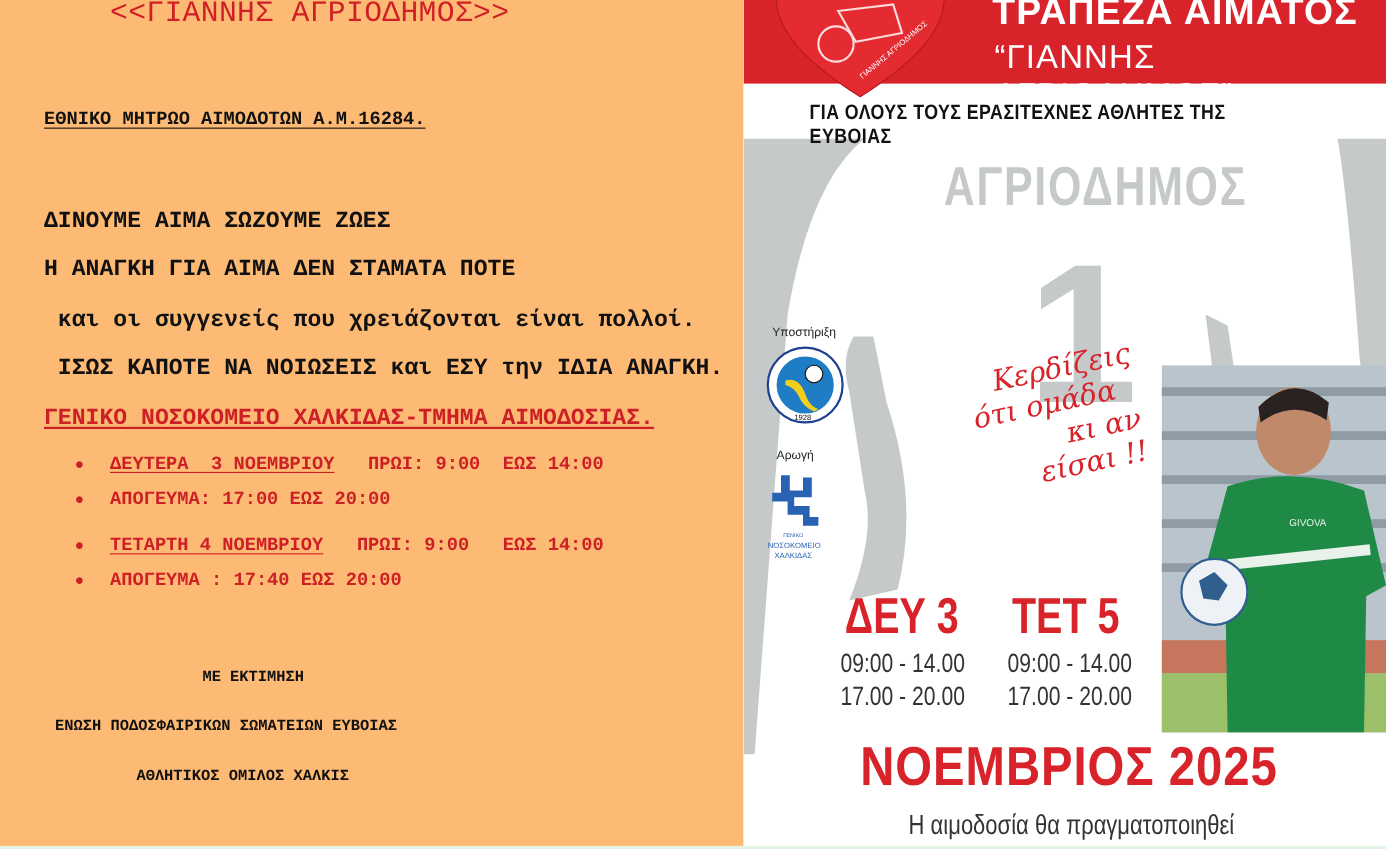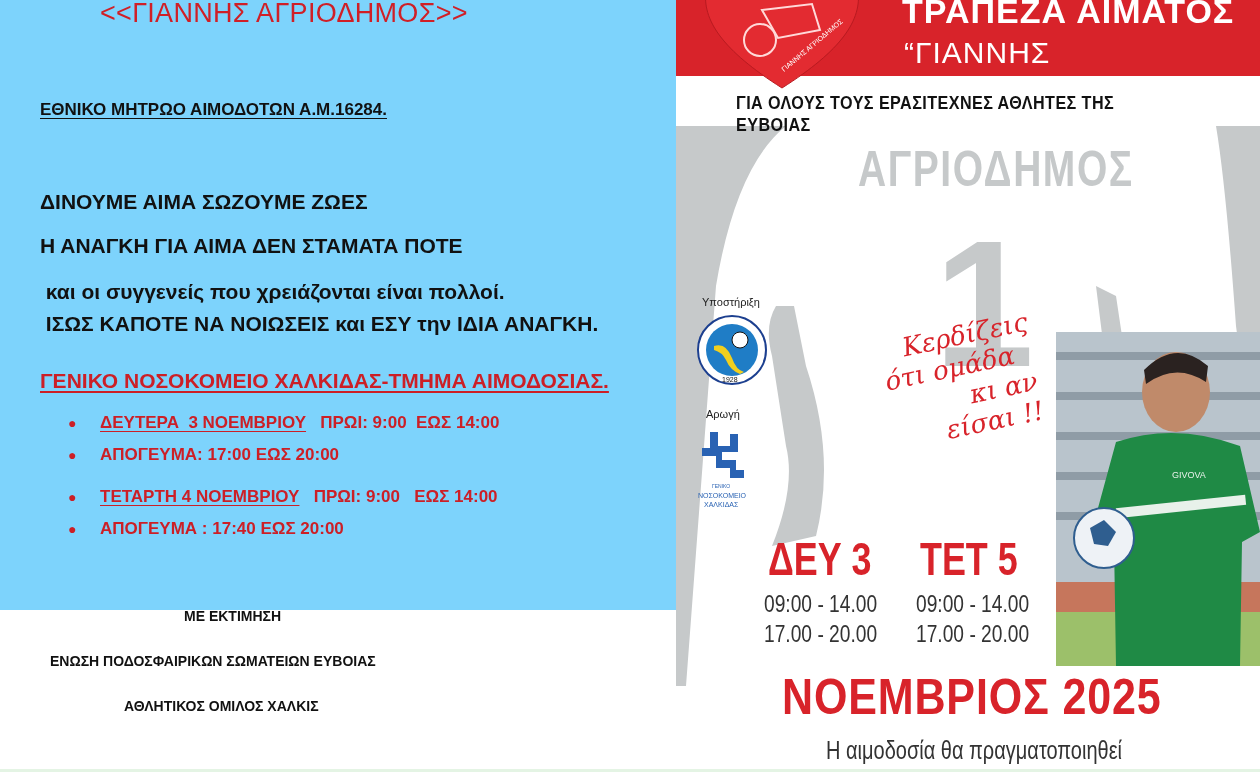--- a/index.html
+++ b/index.html
@@ -1,17 +1,17 @@
 <!DOCTYPE html>
 <html><head>
 <meta charset="utf-8">
 <style>
   html, body { margin:0; padding:0; }
   body { width:1260px; height:772px; position:relative; overflow:hidden; background:#ffffff; font-family:"Liberation Sans", sans-serif; }
-  .left { position:absolute; left:0; top:0; width:676px; height:610px; background:#7dd3fc; }
+  .left { position:absolute; left:0; top:0; width:676px; height:772px; background:#fdba74;font-family:Liberation Mono, monospace; }
   .abs { position:absolute; white-space:nowrap; }
   .title { left:100px; top:-2px; font-size:27px; color:#d01f26; font-weight:normal; letter-spacing:0.3px; }
   .reg { left:40px; top:100px; font-size:17px; font-weight:bold; color:#111; text-decoration:underline; text-underline-offset:3px; }
   .line { left:40px; font-size:21px; font-weight:bold; color:#111; }
   .red { color:#cc1f26; }
   .u { text-decoration:underline; text-underline-offset:3px; }
   .bullets { left:68px; font-size:17px; font-weight:bold; color:#cc1f26; }
   .bullets .dot { display:inline-block; width:32px; font-size:14px; }
   .footer { font-size:14px; font-weight:bold; color:#111; }
   .right { position:absolute; left:676px; top:0; width:584px; height:772px; background:#fff; overflow:hidden; }
@@ -39,21 +39,21 @@
 </head>
 <body>
 
 <div class="left">
   <div class="abs title">&lt;&lt;ΓΙΑΝΝΗΣ ΑΓΡΙΟΔΗΜΟΣ&gt;&gt;</div>
   <div class="abs reg">ΕΘΝΙΚΟ ΜΗΤΡΩΟ ΑΙΜΟΔΟΤΩΝ Α.Μ.16284.</div>
 
   <div class="abs line" style="top:190px">ΔΙΝΟΥΜΕ ΑΙΜΑ ΣΩΖΟΥΜΕ ΖΩΕΣ</div>
   <div class="abs line" style="top:280px; white-space:pre;"> και οι συγγενείς που χρειάζονται είναι πολλοί.</div>
   <div class="abs line" style="top:234px">Η ΑΝΑΓΚΗ ΓΙΑ ΑΙΜΑ ΔΕΝ ΣΤΑΜΑΤΑ ΠΟΤΕ</div>
-  <div class="abs line" style="top:312px; white-space:pre;"> ΙΣΩΣ ΚΑΠΟΤΕ ΝΑ ΝΟΙΩΣΕΙΣ και ΕΣΥ την ΙΔΙΑ ΑΝΑΓΚΗ.</div>
+  <div class="abs line" style="top:324px; white-space:pre;"> ΙΣΩΣ ΚΑΠΟΤΕ ΝΑ ΝΟΙΩΣΕΙΣ και ΕΣΥ την ΙΔΙΑ ΑΝΑΓΚΗ.</div>
   <div class="abs line red u" style="top:369px">ΓΕΝΙΚΟ ΝΟΣΟΚΟΜΕΙΟ ΧΑΛΚΙΔΑΣ-ΤΜΗΜΑ ΑΙΜΟΔΟΣΙΑΣ.</div>
 
   <div class="abs bullets" style="top:413px">
     <span class="dot">●</span><span class="u" style="white-space:pre">ΔΕΥΤΕΡΑ  3 ΝΟΕΜΒΡΙΟΥ</span><span style="white-space:pre">   </span><span style="white-space:pre">ΠΡΩΙ: 9:00  ΕΩΣ 14:00</span>
   </div>
   <div class="abs bullets" style="top:445px">
     <span class="dot">●</span><span>ΑΠΟΓΕΥΜΑ: 17:00 ΕΩΣ 20:00</span>
   </div>
   <div class="abs bullets" style="top:487px">
     <span class="dot">●</span><span class="u">ΤΕΤΑΡΤΗ 4 ΝΟΕΜΒΡΙΟΥ</span><span style="white-space:pre">   </span><span style="white-space:pre">ΠΡΩΙ: 9:00   ΕΩΣ 14:00</span>

